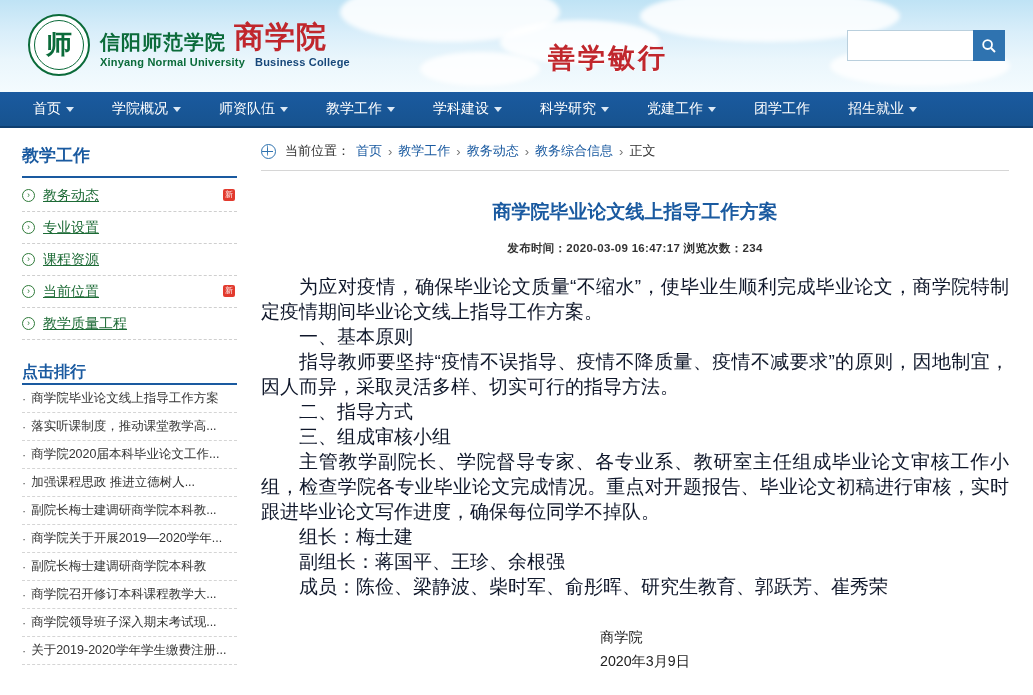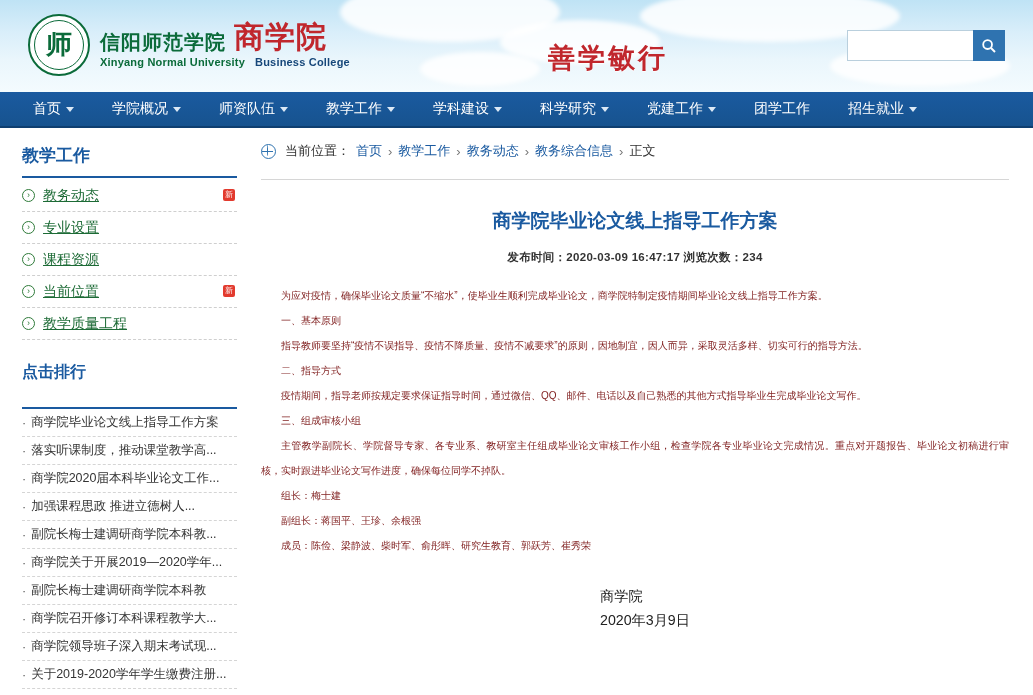--- a/index.html
+++ b/index.html
@@ -155,21 +155,21 @@
   }
   .new-flag {
     position:absolute; right:2px; top:9px;
     width:12px; height:12px;
     background:#e23a2e;
     color:#fff; font-size:8px; line-height:12px; text-align:center;
     border-radius:2px;
   }
   .rank-title {
     font-size:16px; color:#1a5aa0; font-weight:bold;
-    margin-top:22px; padding-bottom:24px;
+    margin-top:22px; padding-bottom:0;
     border-bottom:2px solid #1a5aa0;
   }
   .rank-list { list-style:none; margin:0; padding:0; }
   .rank-list li {
     height:28px; display:flex; align-items:center;
     border-bottom:1px dashed #d5d5d5;
     font-size:12.5px; color:#333;
     cursor:pointer;
     overflow:hidden; white-space:nowrap;
   }
@@ -177,21 +177,21 @@
 
   
   .content {
     flex:1 1 auto;
     padding:14px 24px 0 8px;
     min-width:0;
   }
   .crumb {
     display:flex; align-items:center; gap:6px;
     font-size:13px; color:#333;
-    padding-bottom:19px;
+    padding-bottom:10px;
     border-bottom:1px solid #d6d6d6;
   }
   .globe {
     width:15px; height:15px; border-radius:50%;
     border:1.6px solid #2f73b0;
     position:relative; flex:0 0 auto; margin-right:3px;
   }
   .globe:before {
     content:""; position:absolute; left:0; top:6px; width:11px; height:0;
     border-top:1.4px solid #2f73b0;
@@ -213,23 +213,23 @@
     font-family:"Liberation Serif", serif;
   }
   .art-meta {
     text-align:center;
     font-size:11.5px; font-weight:bold; color:#333;
     margin:16px 0 0;
     letter-spacing:0.3px;
   }
   .art-body {
     margin:18px 0 0;
-    font-size:10px;
+    font-size:19px;
     line-height:25px;
-    color:#7f1d1d;
+    color:#0f172a;
     text-align:justify;
   }
   .art-body p { margin:0; }
   .art-body p.ind { text-indent:2em; }
   .sign {
     margin-top:26px;
     text-align:center;
     font-size:14.2px;
     line-height:24px;
   }
@@ -405,21 +405,20 @@
     </div>
 
     <h1 class="art-title">商学院毕业论文线上指导工作方案</h1>
     <div class="art-meta">发布时间：2020-03-09 16:47:17    浏览次数：234</div>
 
     <div class="art-body">
       <p class="ind">为应对疫情，确保毕业论文质量“不缩水”，使毕业生顺利完成毕业论文，商学院特制定疫情期间毕业论文线上指导工作方案。</p>
       <p class="ind">一、基本原则</p>
       <p class="ind">指导教师要坚持“疫情不误指导、疫情不降质量、疫情不减要求”的原则，因地制宜，因人而异，采取灵活多样、切实可行的指导方法。</p>
       <p class="ind">二、指导方式</p>
-      <p class="ind">疫情期间，指导老师按规定要求保证指导时间，通过微信、QQ、邮件、电话以及自己熟悉的其他方式指导毕业生完成毕业论文写作。</p>
       <p class="ind">三、组成审核小组</p>
       <p class="ind">主管教学副院长、学院督导专家、各专业系、教研室主任组成毕业论文审核工作小组，检查学院各专业毕业论文完成情况。重点对开题报告、毕业论文初稿进行审核，实时跟进毕业论文写作进度，确保每位同学不掉队。</p>
       <p class="ind">组长：梅士建</p>
       <p class="ind">副组长：蒋国平、王珍、余根强</p>
       <p class="ind">成员：陈俭、梁静波、柴时军、俞彤晖、研究生教育、郭跃芳、崔秀荣</p>
     </div>
 
     <div class="sign">
       <div class="inner">
         <div>商学院</div>

